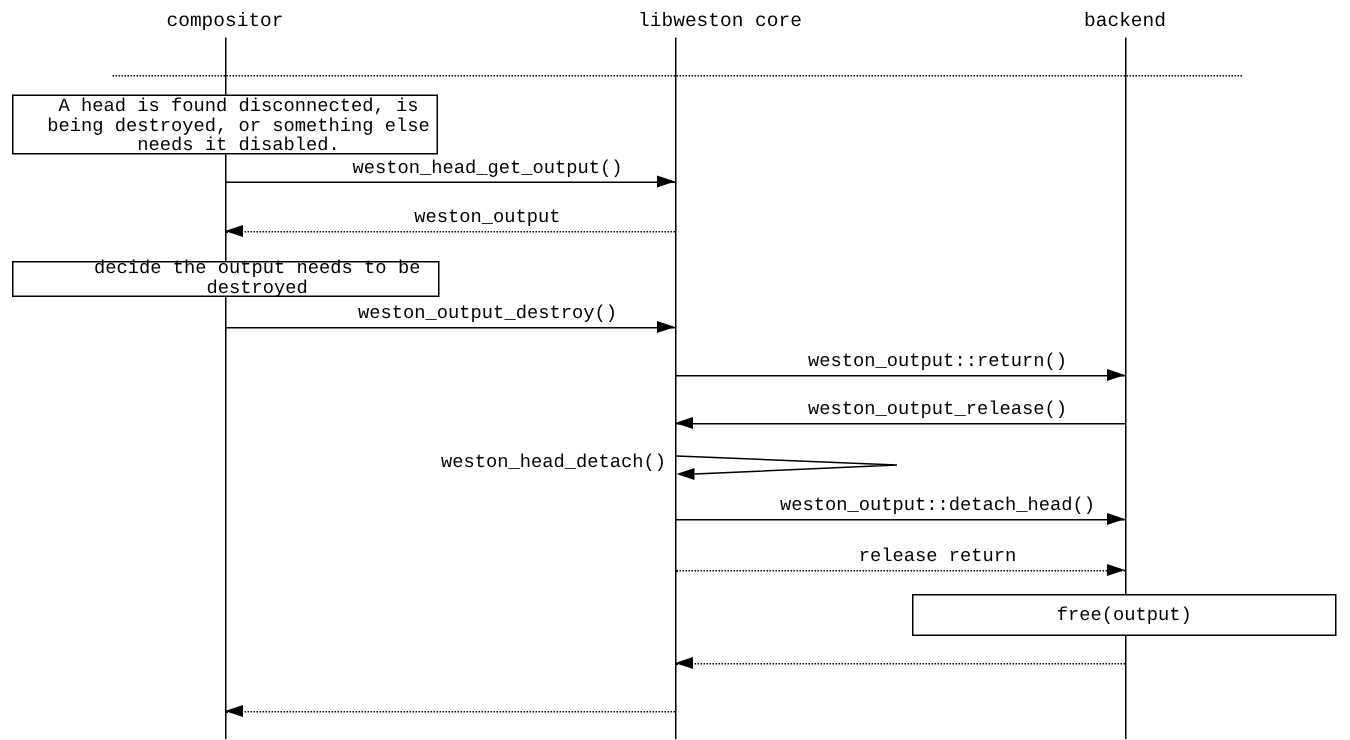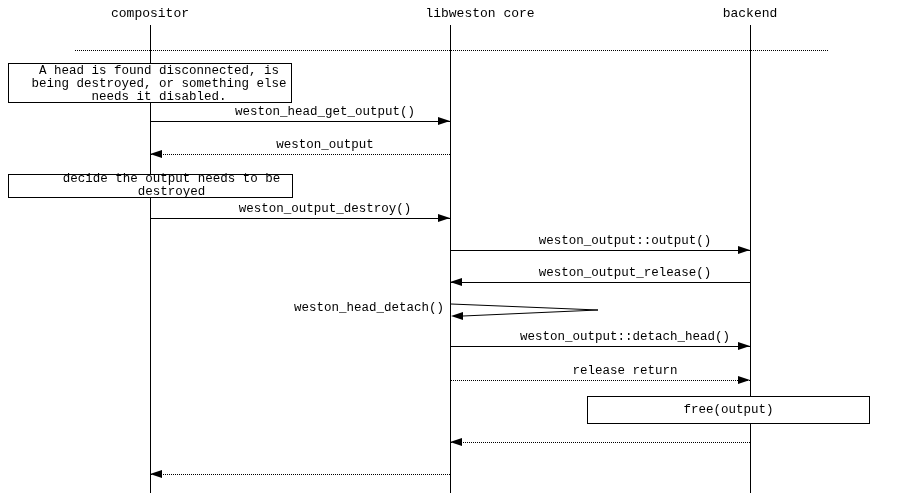--- a/index.html
+++ b/index.html
@@ -69,21 +69,21 @@
 
   <div class="note single" style="left:8px;top:174px;width:285px;height:24px;padding-left:44px;">decide the output needs to be destroyed</div>
 
   <div class="msg solid" style="left:150px;top:218px;width:300px;">
     <div class="lbl">weston_output_destroy()</div>
     <div class="ln"></div>
     <div class="ah r"></div>
   </div>
 
   <div class="msg solid" style="left:450px;top:250px;width:300px;">
-    <div class="lbl">weston_output::output()</div>
+    <div class="lbl">weston_output::return()</div>
     <div class="ln"></div>
     <div class="ah r"></div>
   </div>
 
   <div class="msg solid" style="left:450px;top:282px;width:300px;">
     <div class="lbl">weston_output_release()</div>
     <div class="ln"></div>
     <div class="ah l"></div>
   </div>
 
@@ -98,21 +98,21 @@
     <div class="ln"></div>
     <div class="ah r"></div>
   </div>
 
   <div class="msg dotted" style="left:450px;top:380px;width:300px;">
     <div class="lbl">release return</div>
     <div class="ln"></div>
     <div class="ah r"></div>
   </div>
 
-  <div class="note single" style="left:587px;top:396px;width:283px;height:28px;">free(output)</div>
+  <div class="note single" style="left:608px;top:396px;width:283px;height:28px;">free(output)</div>
 
   <div class="msg dotted" style="left:450px;top:442px;width:300px;">
     <div class="ln"></div>
     <div class="ah l"></div>
   </div>
 
   <div class="msg dotted" style="left:150px;top:474px;width:300px;">
     <div class="ln"></div>
     <div class="ah l"></div>
   </div>

